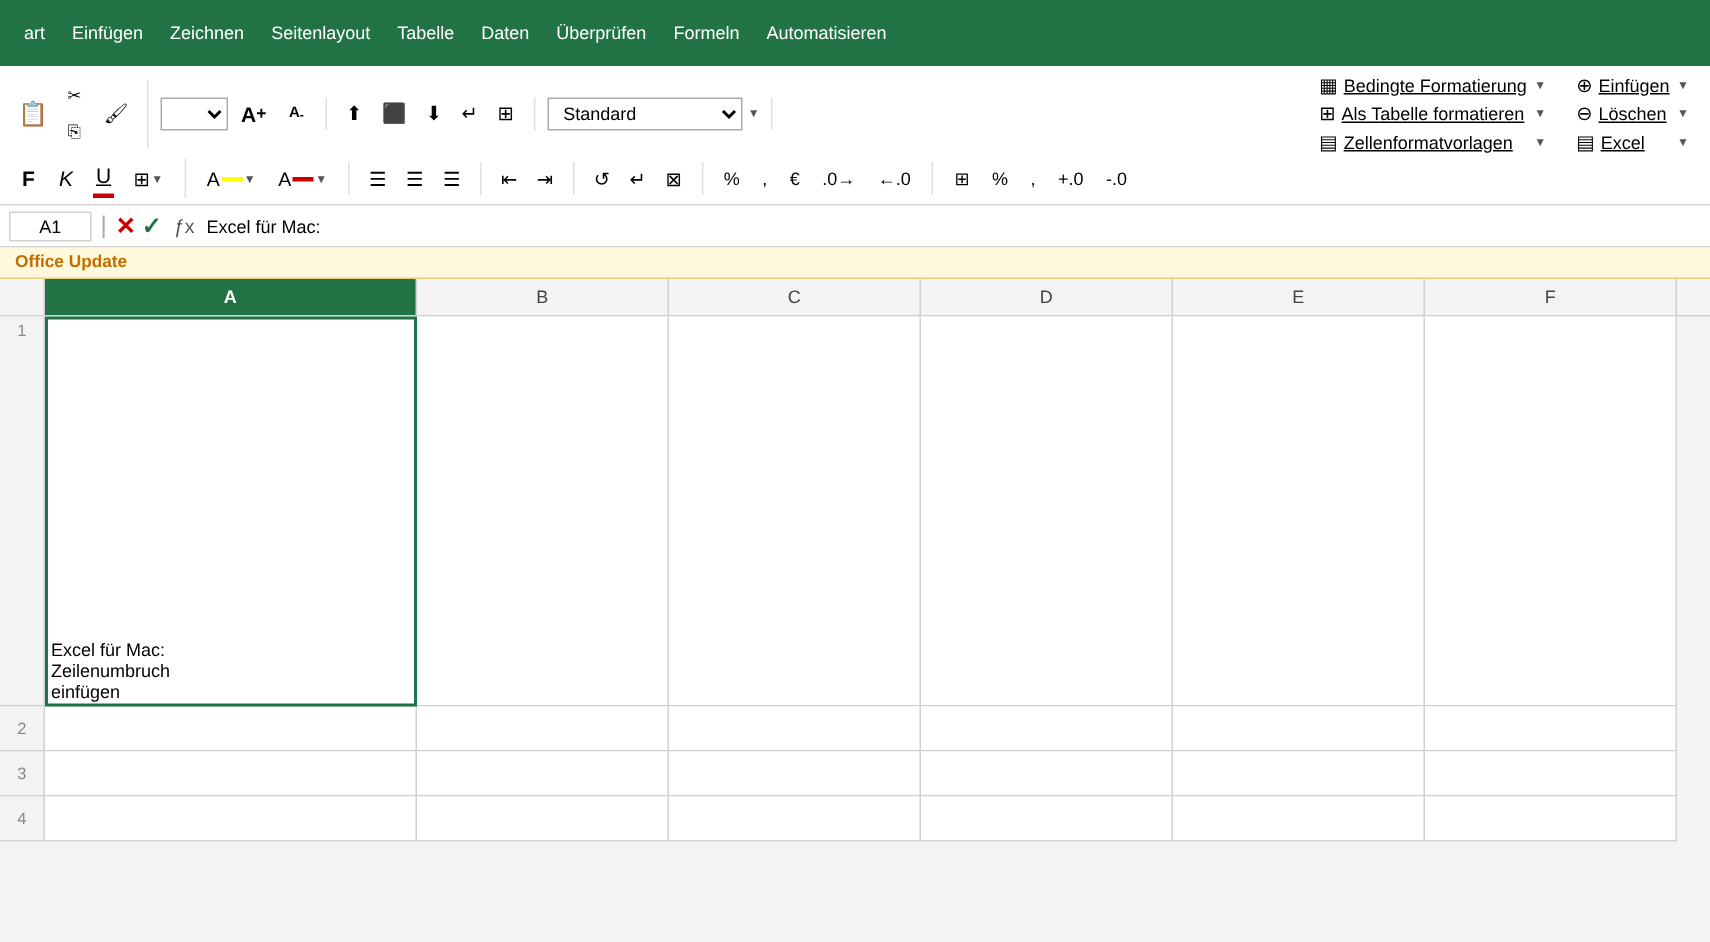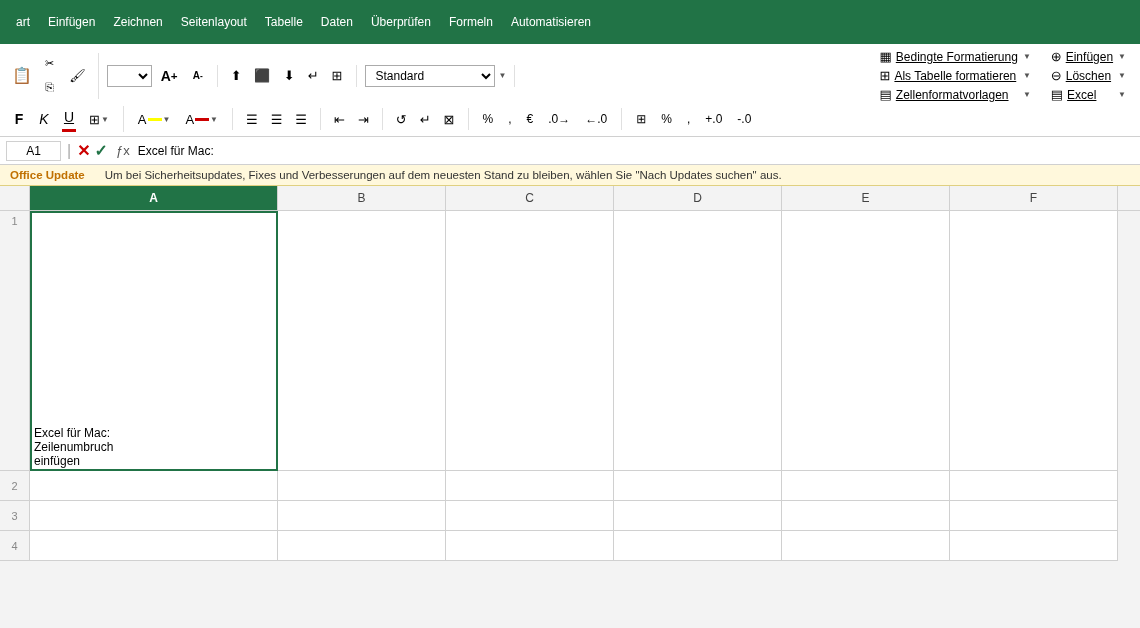--- a/index.html
+++ b/index.html
@@ -98,21 +98,21 @@
     .formula-confirm { color: #217346; font-size: 16px; cursor: pointer; font-weight: bold; }
     .formula-fx { color: #555; font-size: 13px; margin: 0 4px; }
     .formula-input {
       flex: 1; border: none; outline: none; font-size: 12px; font-family: inherit;
     }
 
     
     .notification-bar {
       background: #fff8dc; border-bottom: 1px solid #e0d080;
       padding: 4px 10px; font-size: 11.5px; color: #333;
-      display: flex; align-items: center; gap: 20px;
+      display: flex; align-items: center; gap: 10px;
     }
     .notif-title { font-weight: bold; color: #c07000; }
 
     
     .spreadsheet { display: flex; flex-direction: column; flex: 1; overflow: hidden; }
 
     
     .col-headers {
       display: flex; background: #f3f3f3; border-bottom: 1px solid #d0d0d0;
     }
@@ -313,21 +313,20 @@
   <input class="cell-ref" type="text" value="A1" style="">
   <span class="formula-divider">|</span>
   <span class="formula-cancel">✕</span>
   <span class="formula-confirm">✓</span>
   <span class="formula-fx">ƒx</span>
   <input class="formula-input" type="text" value="Excel für Mac:" style="">
 </div>
 
 <div class="notification-bar">
   <span class="notif-title">Office Update</span>
-  <span>Um bei Sicherheitsupdates, Fixes und Verbesserungen auf dem neuesten Stand zu bleiben, wählen Sie "Nach Updates suchen" aus.</span>
 </div>
 
 <div class="spreadsheet">
 
   <div class="col-headers">
     <div class="row-num-header"></div>
     <div class="col-header selected col-a">A</div>
     <div class="col-header col-b">B</div>
     <div class="col-header col-c">C</div>
     <div class="col-header col-d">D</div>

